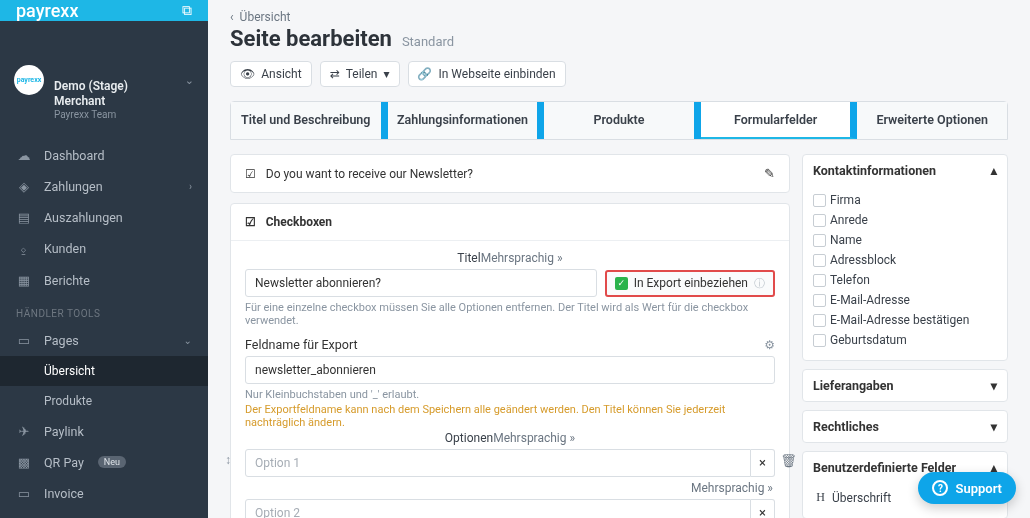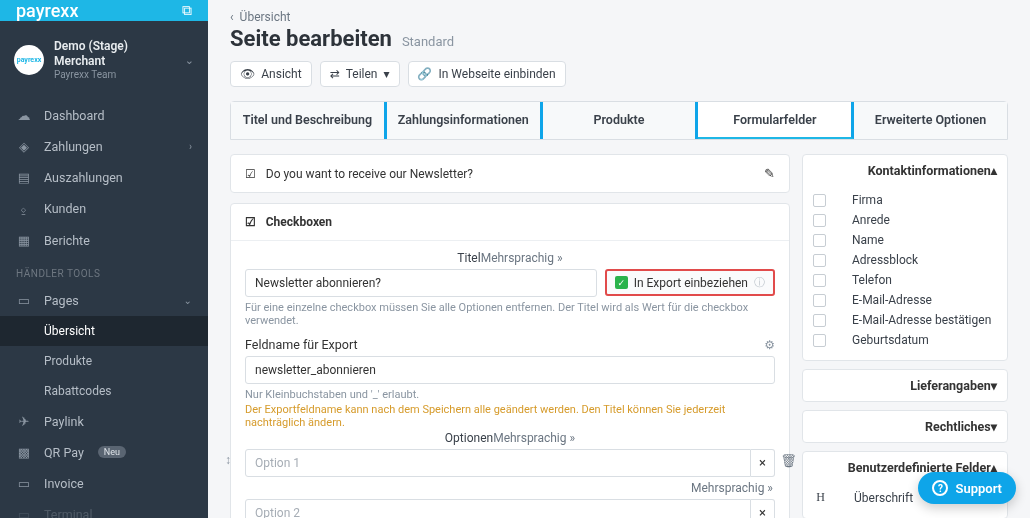--- a/index.html
+++ b/index.html
@@ -4,83 +4,83 @@
 <style>
   * { box-sizing: border-box; margin: 0; padding: 0; font-family: -apple-system, BlinkMacSystemFont, "Segoe UI", Roboto, Arial, sans-serif; }
   body { width: 1030px; height: 518px; overflow: hidden; background: #f5f6f8; font-size: 12px; color: #333; }
   .app { display: flex; height: 100%; }
 
   .sidebar { width: 208px; background: #2c3845; color: #b6bec7; display: flex; flex-direction: column; }
   .brand-bar { background: #1eb7e6; color: #fff; height: 36px; display: flex; align-items: center; justify-content: space-between; padding: 0 16px; font-weight: 500; font-size: 18px; }
   .brand-bar .ext { font-size: 14px; }
   .merchant { display: flex; align-items: center; gap: 10px; padding: 18px 14px 14px; }
   .merchant .avatar { width: 30px; height: 30px; border-radius: 50%; background: #fff; color: #1eb7e6; font-size: 7px; font-weight: 700; display:flex; align-items:center; justify-content:center; }
-  .merchant .minfo { flex:1; line-height: 1.25; }
+  .merchant .minfo { flex:1; line-height: 1.25; margin-top: 40px; }
   .merchant .mname { color:#e8ecef; font-weight:600; font-size:12px; }
   .merchant .mteam { color:#8a95a1; font-size:10px; }
   .merchant .chev { color:#8a95a1; font-size:11px; }
   .nav { list-style: none; padding-top: 4px; }
   .nav li { display:flex; align-items:center; gap:12px; padding: 8px 16px; font-size:12.5px; color:#b6bec7; cursor:pointer; }
   .nav li .nicon { width:16px; text-align:center; color:#8a95a1; font-size:13px; }
   .nav li .chev { margin-left:auto; color:#8a95a1; font-size:10px; }
   .nav li.sub { padding-left: 44px; font-size:12px; }
   .nav li.sub.active { background:#1e2730; color:#fff; }
   .nav .section-title { padding: 12px 16px 6px; font-size:10px; letter-spacing: .5px; color:#6e7781; text-transform: uppercase; }
   .nav .badge { background:#5a6572; color:#dfe4e9; border-radius: 8px; font-size:9px; padding:1px 6px; margin-left: 2px; }
 
   .main { flex:1; overflow-y: auto; padding: 10px 22px 40px; position:relative; }
   .crumb { color:#6b7682; font-size:12px; display:flex; align-items:center; gap:6px; margin-bottom:2px; }
   .page-title { display:flex; align-items:baseline; gap:10px; margin: 2px 0 10px; }
   .page-title h1 { font-size:22px; font-weight:700; color:#2d333a; }
   .page-title .std { color:#8a95a1; font-size:13px; }
   .action-row { display:flex; gap:8px; margin-bottom: 14px; }
   .btn { background:#fff; border:1px solid #d9dee3; border-radius:4px; padding:5px 9px; font-size:12px; color:#3a414a; display:inline-flex; align-items:center; gap:6px; cursor:pointer; }
   .tabs { display:flex; border:1px solid #d9dee3; border-radius:4px 4px 0 0; background:#fff; }
-  .tab { flex:1; text-align:center; padding:10px 8px; font-size:12.5px; color:#3a414a; font-weight:600; border-right:3px solid #0ea5e9; cursor:pointer; }
+  .tab { flex:1; text-align:center; padding:10px 8px; font-size:12.5px; color:#3a414a; font-weight:600; border-right:7px solid #0ea5e9; cursor:pointer; }
   .tab:last-child { border-right:none; }
   .tab.active { border-bottom:2px solid #1eb7e6; background:#fff; }
   .tab:not(.active) { background:#f7f9fa; }
 
   .two-col { display:flex; gap:12px; margin-top:14px; }
   .col-left { flex:1; }
   .col-right { width:206px; }
 
   .panel { background:#fff; border:1px solid #e1e5e9; border-radius:4px; margin-bottom:10px; }
   .panel-row { display:flex; align-items:center; gap:10px; padding:11px 14px; }
   .panel-row .cbicon { color:#333; font-size:12px; }
   .panel-row .edit { margin-left:auto; color:#333; font-size:13px; }
   .panel-header { font-weight:700; border-bottom:1px solid #eceff2; }
   .panel-body { padding: 10px 14px 14px; }
 
   .label-row { display:flex; justify-content:center; font-size:12px; color:#3a414a; margin-bottom:4px; }
   .label-row .ms { color:#6b7682; }
   .ms-right-line { text-align:right; color:#6b7682; font-size:12px; margin: 2px 2px 4px 0; }
-  .field-row { display:flex; align-items:flex-start; gap:8px; margin-bottom:4px; }
+  .field-row { display:flex; align-items:center; gap:8px; margin-bottom:4px; }
   .input { flex:1; height:28px; border:1px solid #d9dee3; border-radius:3px; padding:0 9px; font-size:12px; color:#333; background:#fff; }
   .input::placeholder { color:#a6adb5; }
   .export-chip { border:2px solid #e14b4b; border-radius:3px; padding:4px 8px; background:#fafbfc; display:flex; align-items:center; gap:6px; font-size:12px; }
   .export-chip .chk { width:13px; height:13px; background:#2bb34c; border-radius:2px; display:inline-flex; align-items:center; justify-content:center; color:#fff; font-size:9px; }
   .export-chip .info { color:#bfc6cd; font-size:11px; }
   .hint { font-size:11px; color:#8a95a1; margin:4px 0 10px; }
   .warn { font-size:11px; color:#d69b2b; margin-bottom:2px; }
   .field-label-with-gear { display:flex; justify-content:space-between; align-items:center; font-size:12.5px; margin-bottom:4px; }
   .gear { color:#8a95a1; font-size:12px; }
 
   .option-row { display:flex; align-items:center; gap:1px; margin-bottom:4px; }
   .options-wrap { position:relative; padding-left:0; }
   .side-icons { position:absolute; left:-20px; top:4px; display:flex; flex-direction:column; gap:6px; color:#8a95a1; font-size:12px; }
   .trash { position:absolute; right:-22px; top:4px; color:#6b7682; font-size:13px; }
   .option-row .input.opt { color:#a6adb5; }
   .option-row .x { width:24px; text-align:center; color:#333; font-size:13px; border:1px solid #d9dee3; border-left:none; height:28px; line-height:26px; border-radius:0 3px 3px 0; margin-left:-1px; background:#fff; cursor:pointer; }
   .option-row .input { border-radius:3px 0 0 3px; }
 
   .acc { background:#fff; border:1px solid #e1e5e9; border-radius:4px; margin-bottom:8px; }
-  .acc-header { display:flex; justify-content:flex-end; align-items:center; padding:8px 10px; font-weight:700; font-size:12.5px; cursor:pointer; }
+  .acc-header { display:flex; justify-content:space-between; align-items:center; padding:8px 10px; font-weight:700; font-size:12.5px; cursor:pointer; }
   .acc-body { padding:4px 10px 10px; }
-  .acc-body .row { display:flex; align-items:flex-end; gap:26px; padding:3px 0; font-size:12px; color:#3a414a; }
+  .acc-body .row { display:flex; align-items:flex-end; gap:4px; padding:3px 0; font-size:12px; color:#3a414a; }
   .acc-body .cb { width:13px; height:13px; border:1px solid #c7cdd3; border-radius:2px; background:#fff; display:inline-block; }
   .acc-body .ficon { width:15px; text-align:center; font-family: Georgia, serif; color:#3a414a; }
 
   .support-fab { position:fixed; right:14px; bottom:14px; background:#0ea5e9; color:#fff; border-radius:18px; padding:8px 14px; font-size:13px; font-weight:600; display:flex; align-items:center; gap:7px; box-shadow:0 4px 12px rgba(0,0,0,.2); cursor:pointer; }
   .support-fab .qicon { width:16px; height:16px; border:2px solid #fff; border-radius:50%; display:inline-flex; align-items:center; justify-content:center; font-size:10px; font-weight:700; }
 
   .icon { font-style: normal; }
   ::-webkit-scrollbar { width:8px; }
   ::-webkit-scrollbar-thumb { background:#c3cad1; border-radius:4px; }
 </style>
@@ -130,23 +130,20 @@
       <li>
           <span class="nicon icon">▭</span>
           <span>Pages</span>
           <span class="chev icon">⌄</span>
         </li>
       <li class="sub active">
           <span>Übersicht</span>
         </li>
       <li class="sub">
           <span>Produkte</span>
-        </li>
-      <li class="sub">
-          <span>Rabattcodes</span>
         </li>
       <li>
           <span class="nicon icon">✈</span>
           <span>Paylink</span>
         </li>
       <li>
           <span class="nicon icon">▩</span>
           <span>QR Pay</span>
           <span class="badge">Neu</span>
         </li>

